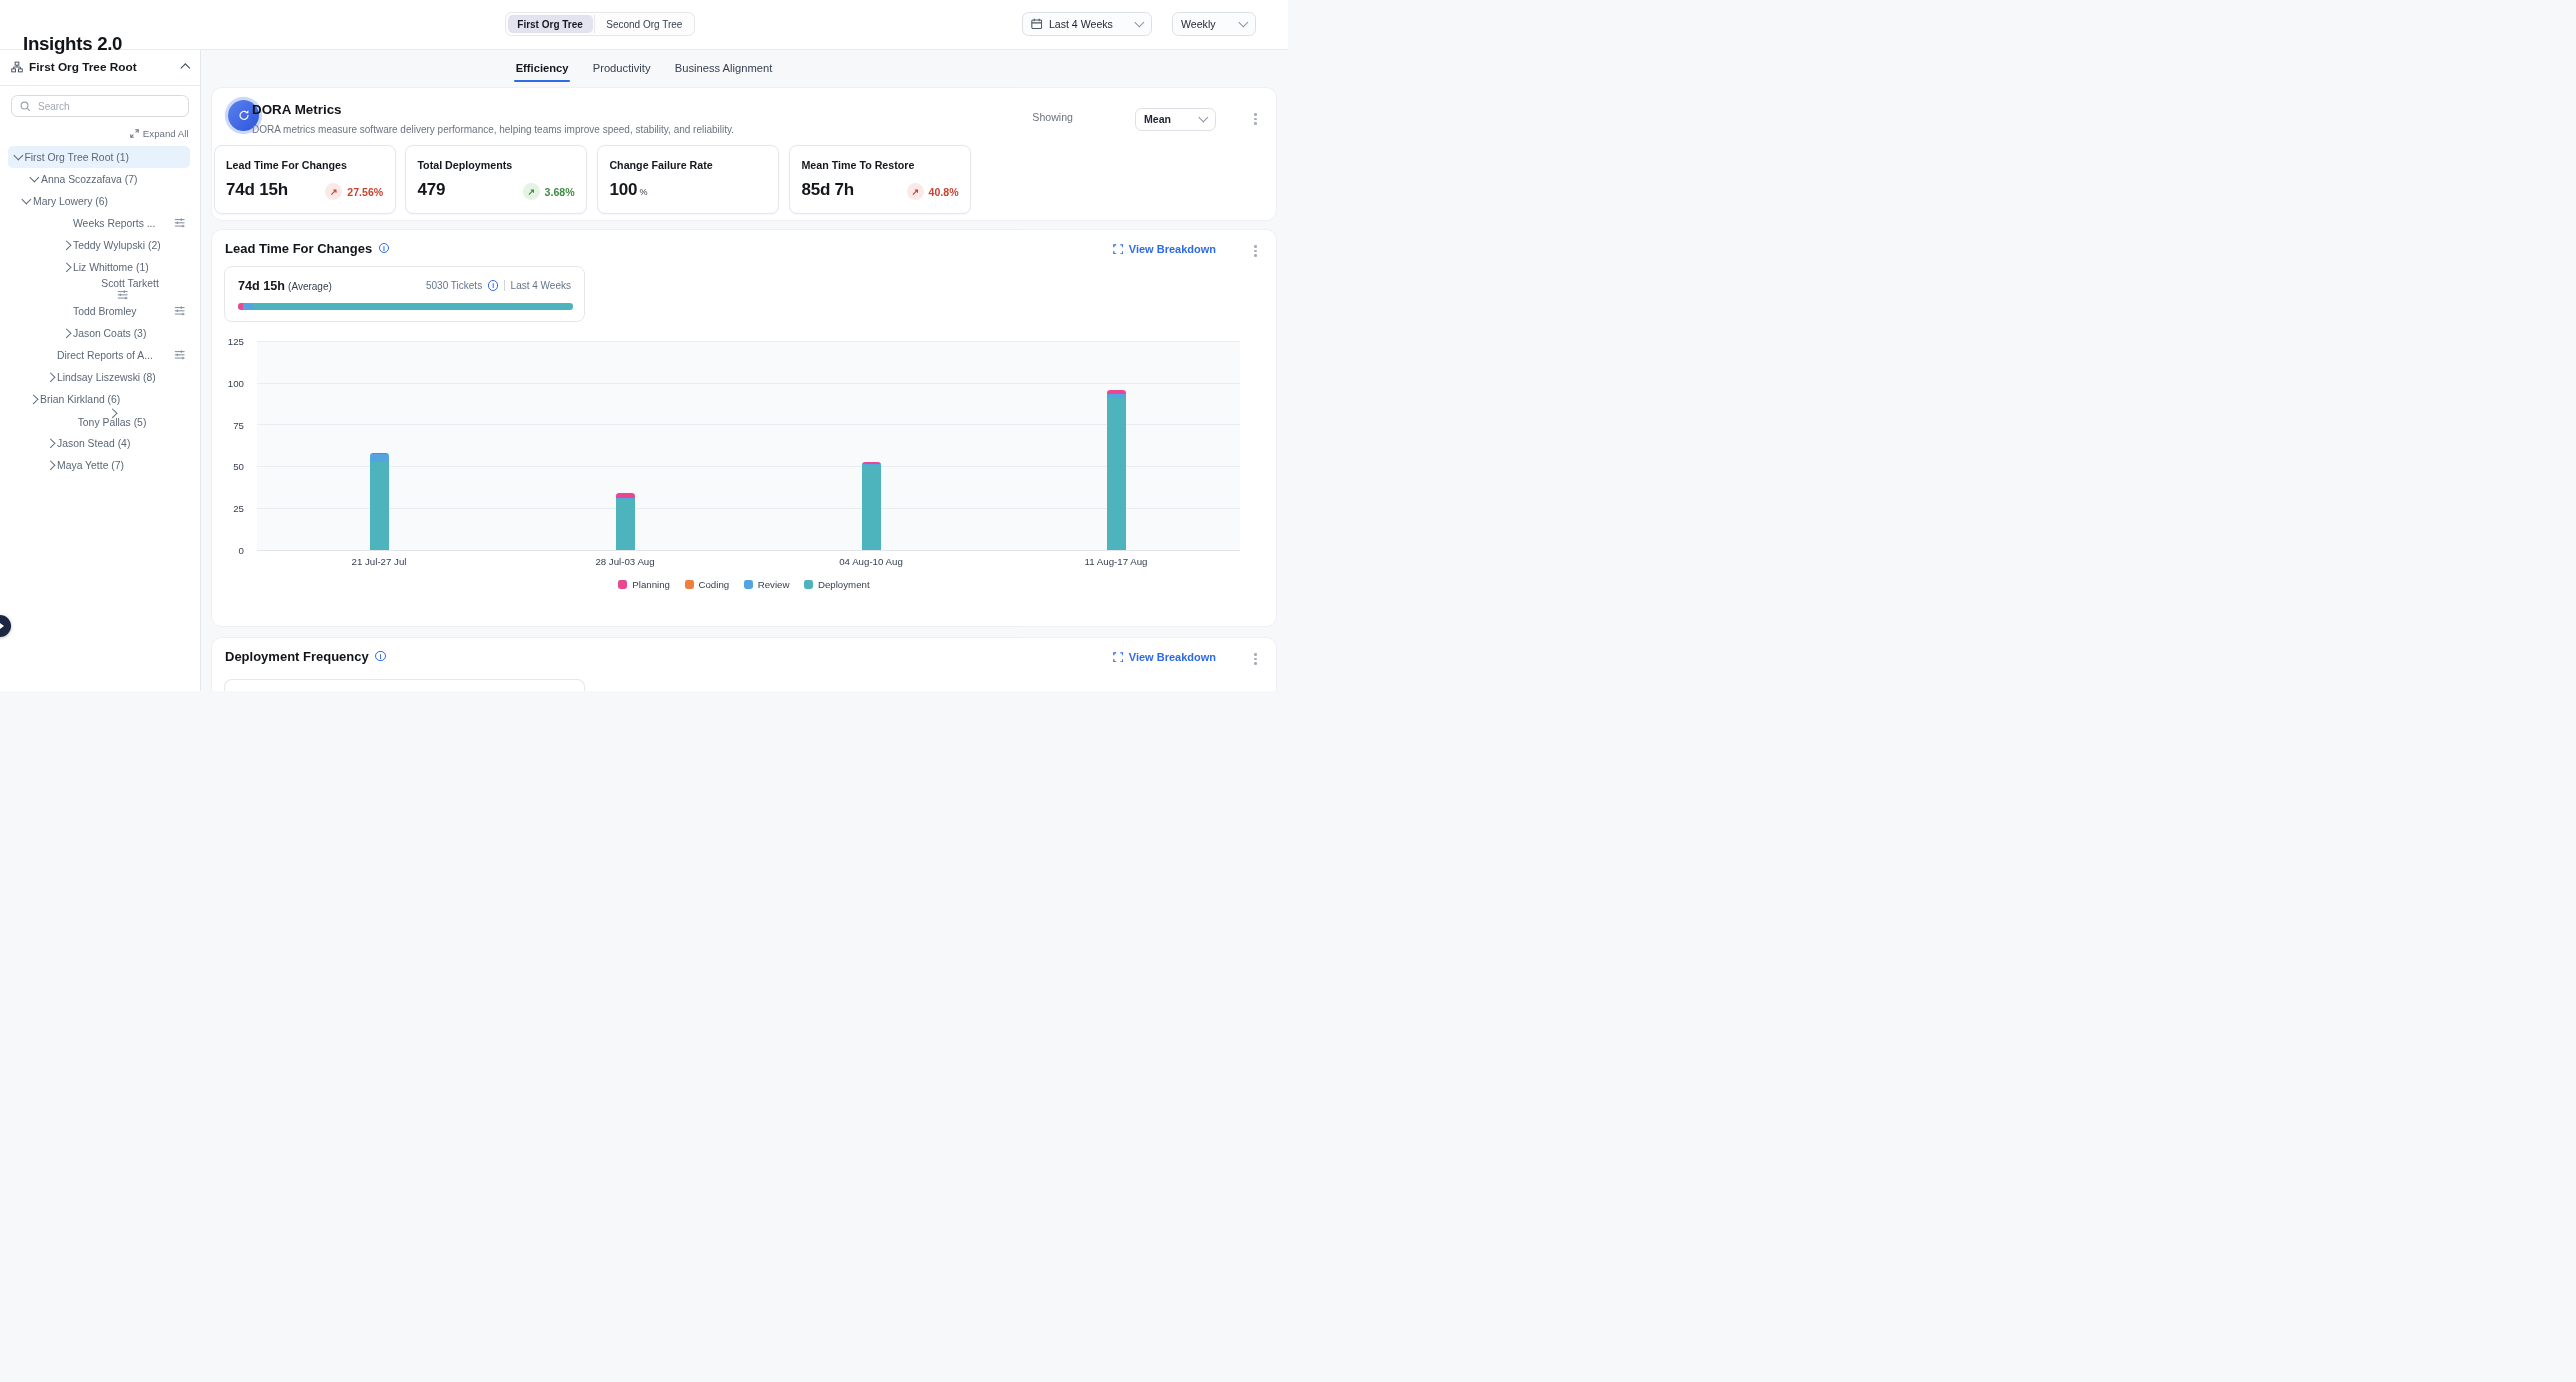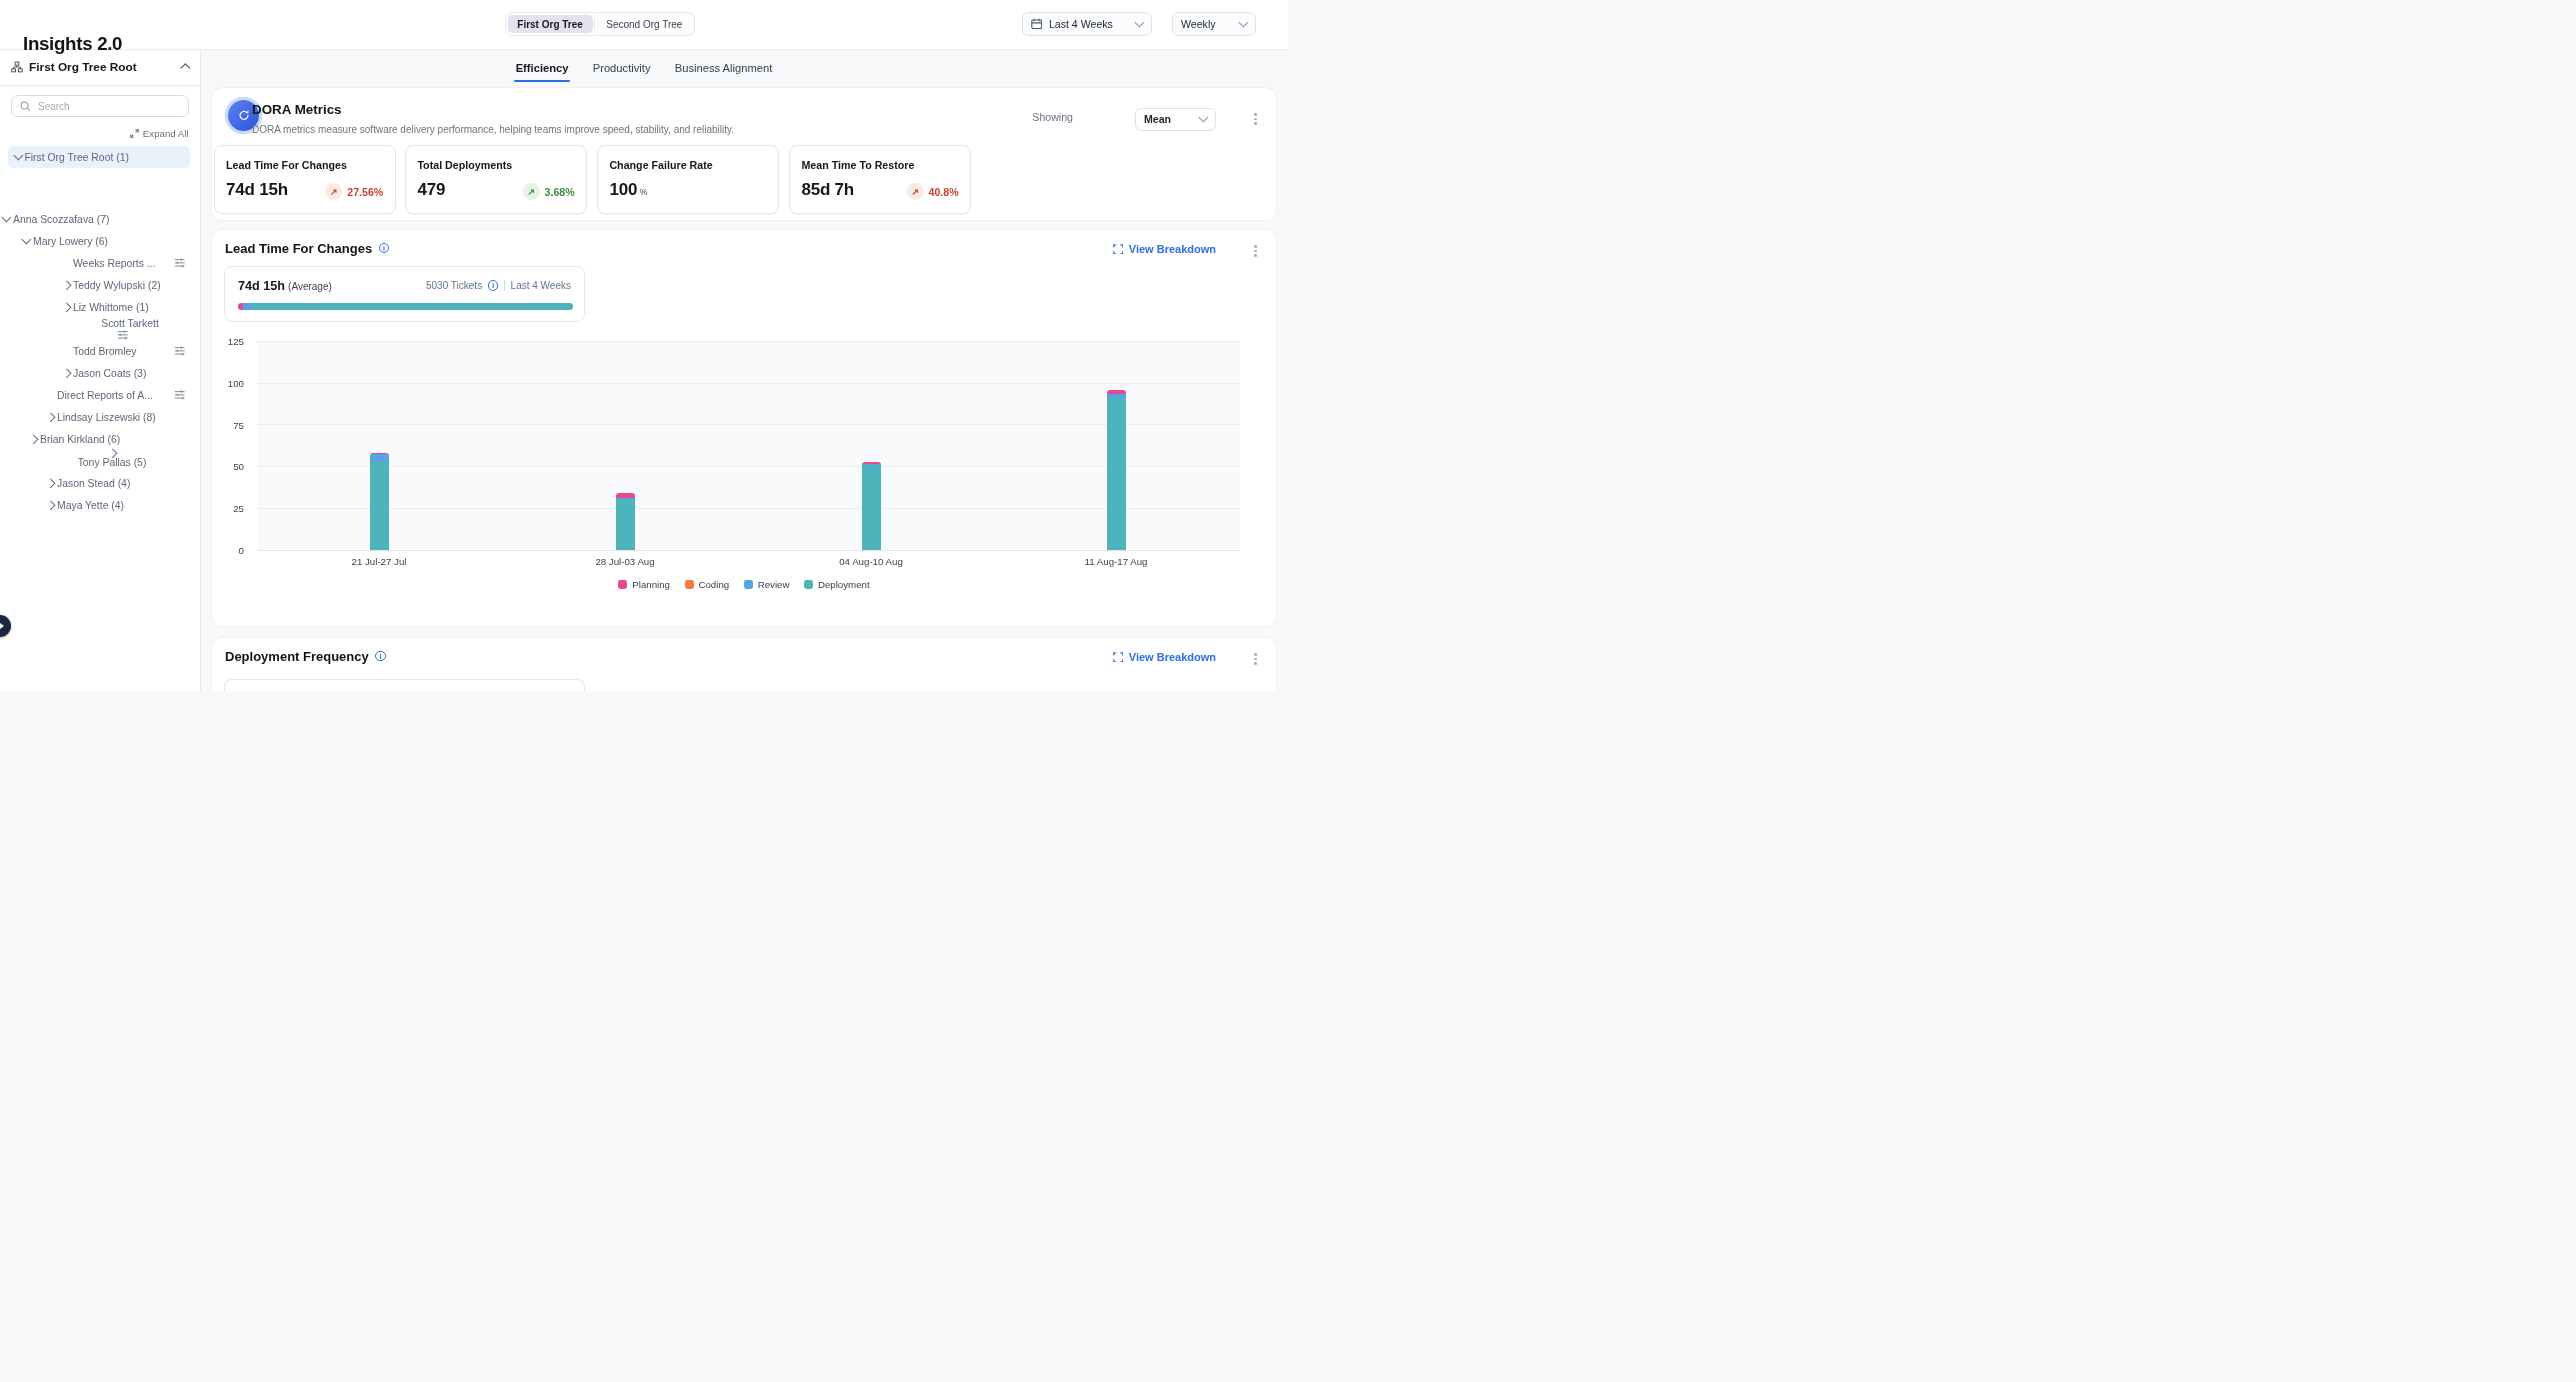--- a/index.html
+++ b/index.html
@@ -169,21 +169,21 @@
       <span>Expand All</span>
     </div>
 
     <div id="tree">
         <div class="trow sel-bg" style="padding-left: 11.4px;">
           <span class="chv">
             <span class="chev down"></span>
           </span>
           <span class="lbl">First Org Tree Root (1)</span>
         </div>
-        <div class="trow" style=" margin-top: 40px;">
+        <div class="trow" style="padding-left: 28px;">
           <span class="chv">
             <span class="chev down"></span>
           </span>
           <span class="lbl">Anna Scozzafava (7)</span>
         </div>
         <div class="trow" style="padding-left: 20px;">
           <span class="chv">
             <span class="chev down"></span>
           </span>
           <span class="lbl">Mary Lowery (6)</span>
@@ -263,21 +263,21 @@
         <div class="trow" style="padding-left: 44px;">
           <span class="chv">
             <span class="chev right"></span>
           </span>
           <span class="lbl">Jason Stead (4)</span>
         </div>
         <div class="trow" style="padding-left: 44px;">
           <span class="chv">
             <span class="chev right"></span>
           </span>
-          <span class="lbl">Maya Yette (4)</span>
+          <span class="lbl">Maya Yette (7)</span>
         </div>
       </div>
   </div>
 
   <div id="collapse-fab">
       <i></i>
     </div>
 
   <div id="tabs">
       <div class="tab active">Efficiency</div>

